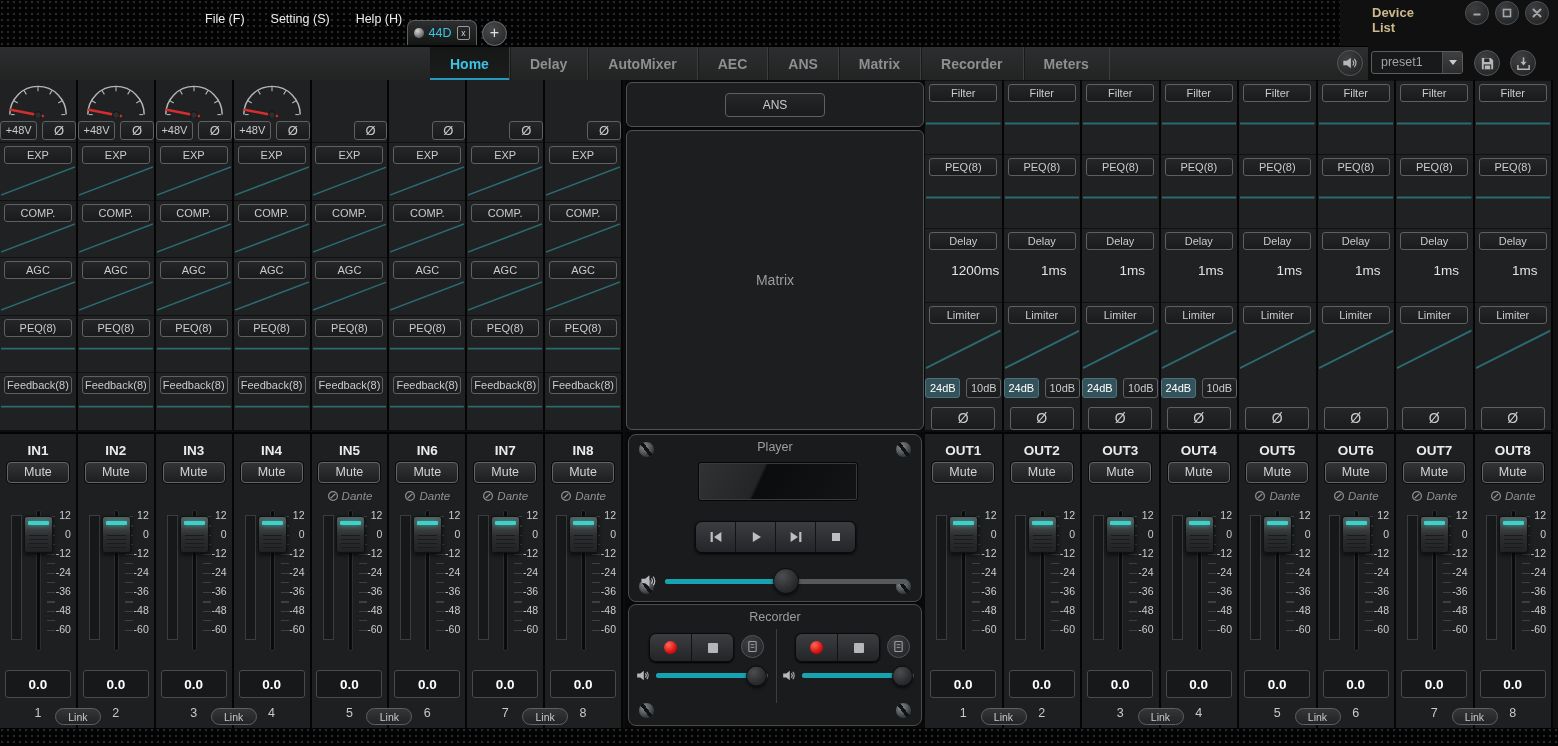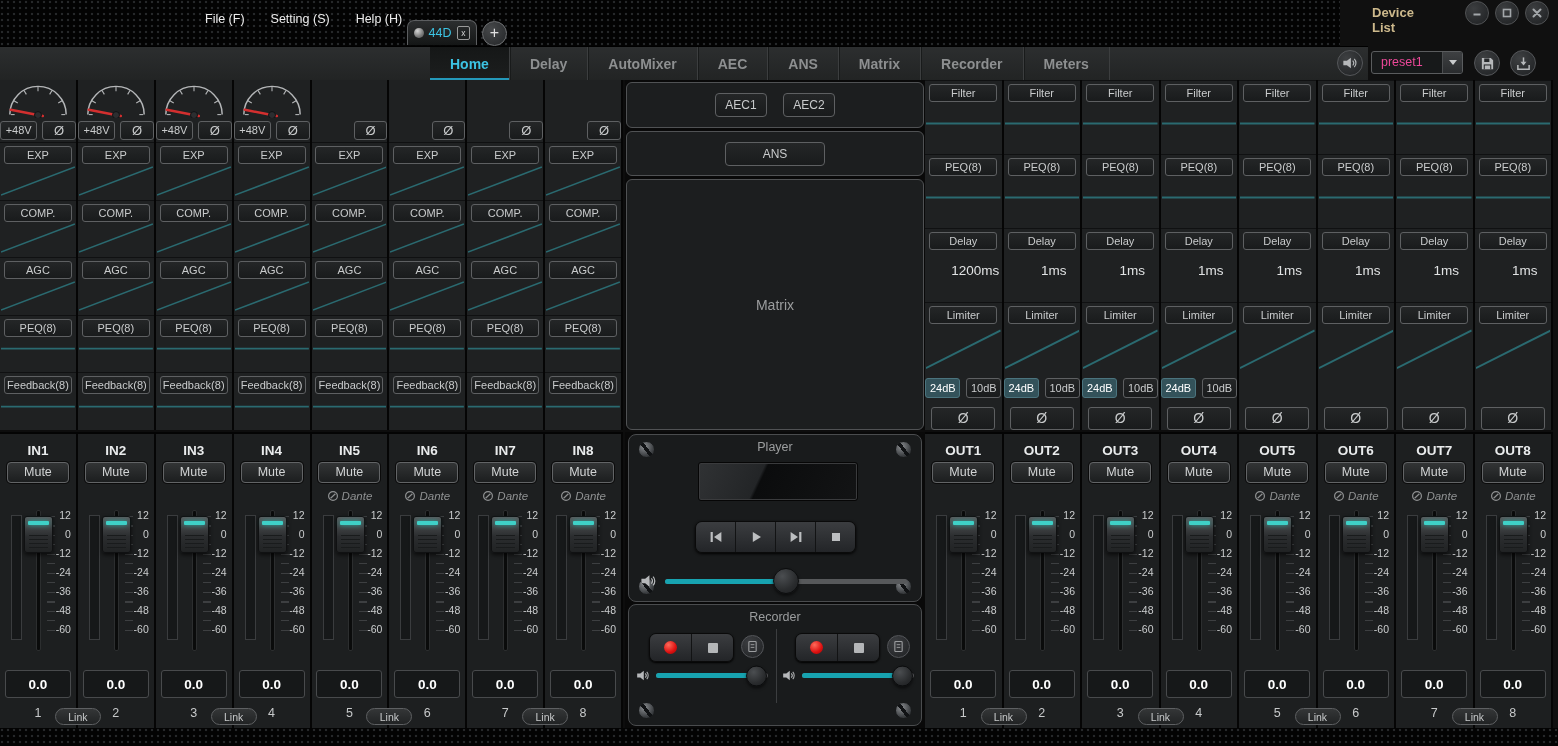--- a/index.html
+++ b/index.html
@@ -36,21 +36,21 @@
   .tab.active{background:linear-gradient(#151717,#1c1e1e);color:#3cc3e3;
       box-shadow:inset 0 -2px 0 #2499ba;}
   .round-btn{position:absolute;width:24px;height:24px;border-radius:50%;display:flex;align-items:center;
       justify-content:center;background:radial-gradient(circle at 35% 30%,#3e4042,#1e2022);
       border:1px solid #55575a;}
   #vol-btn{left:1337px;top:50px;}
   #save-btn{left:1474px;top:50px;}
   #load-btn{left:1510px;top:50px;}
   #preset-box{position:absolute;left:1371px;top:51px;width:92px;height:23px;display:flex;
       background:#17191a;border:1px solid #5a5c5e;border-radius:3px;box-sizing:border-box;}
-  #preset-label{flex:1;color:#ec4899;font-size:12.5px;line-height:21px;padding-left:9px;}
+  #preset-label{flex:1;color:#a3a3a3;font-size:12.5px;line-height:21px;padding-left:9px;}
   #preset-arrow{width:19px;border-left:1px solid #4c4e50;background:linear-gradient(#3e4042,#2a2c2e);
       display:flex;align-items:center;justify-content:center;border-radius:0 2px 2px 0;}
   .caret{width:0;height:0;border-left:4px solid transparent;border-right:4px solid transparent;
       border-top:5px solid #c9cbcc;}
   
   #main{position:absolute;left:0;top:80px;width:1553px;height:648px;background:#0d0d0d;}
   
   #input-proc{position:absolute;left:0;top:0;width:623px;height:350px;display:flex;}
   #output-proc{position:absolute;left:925px;top:0;width:628px;height:350px;display:flex;}
   .proc-strip{flex:1;background:#1f2122;border-right:2px solid #050505;display:flex;
@@ -600,24 +600,20 @@
           <div class="block">
             <div class="btn blk">Feedback(8)</div>
             <svg class="graph" preserveAspectRatio="none" viewBox="0 0 78 34">
               <line x1="0" y1="12" x2="78" y2="12" stroke="#2a6a70" stroke-width="1.6"></line>
             </svg>
           </div>
         </div>
       </div>
 
     <div id="mid-proc">
-      <div id="panel-aec" class="panel">
-        <div class="btn aec-btn">AEC1</div>
-        <div class="btn aec-btn">AEC2</div>
-      </div>
       <div id="panel-ans" class="panel">
         <div class="btn mid-btn" style="width:100px;">ANS</div>
       </div>
       <div id="panel-matrix" class="panel">
         <span>Matrix</span>
       </div>
     </div>
 
     <div id="output-proc">
         <div class="proc-strip">

